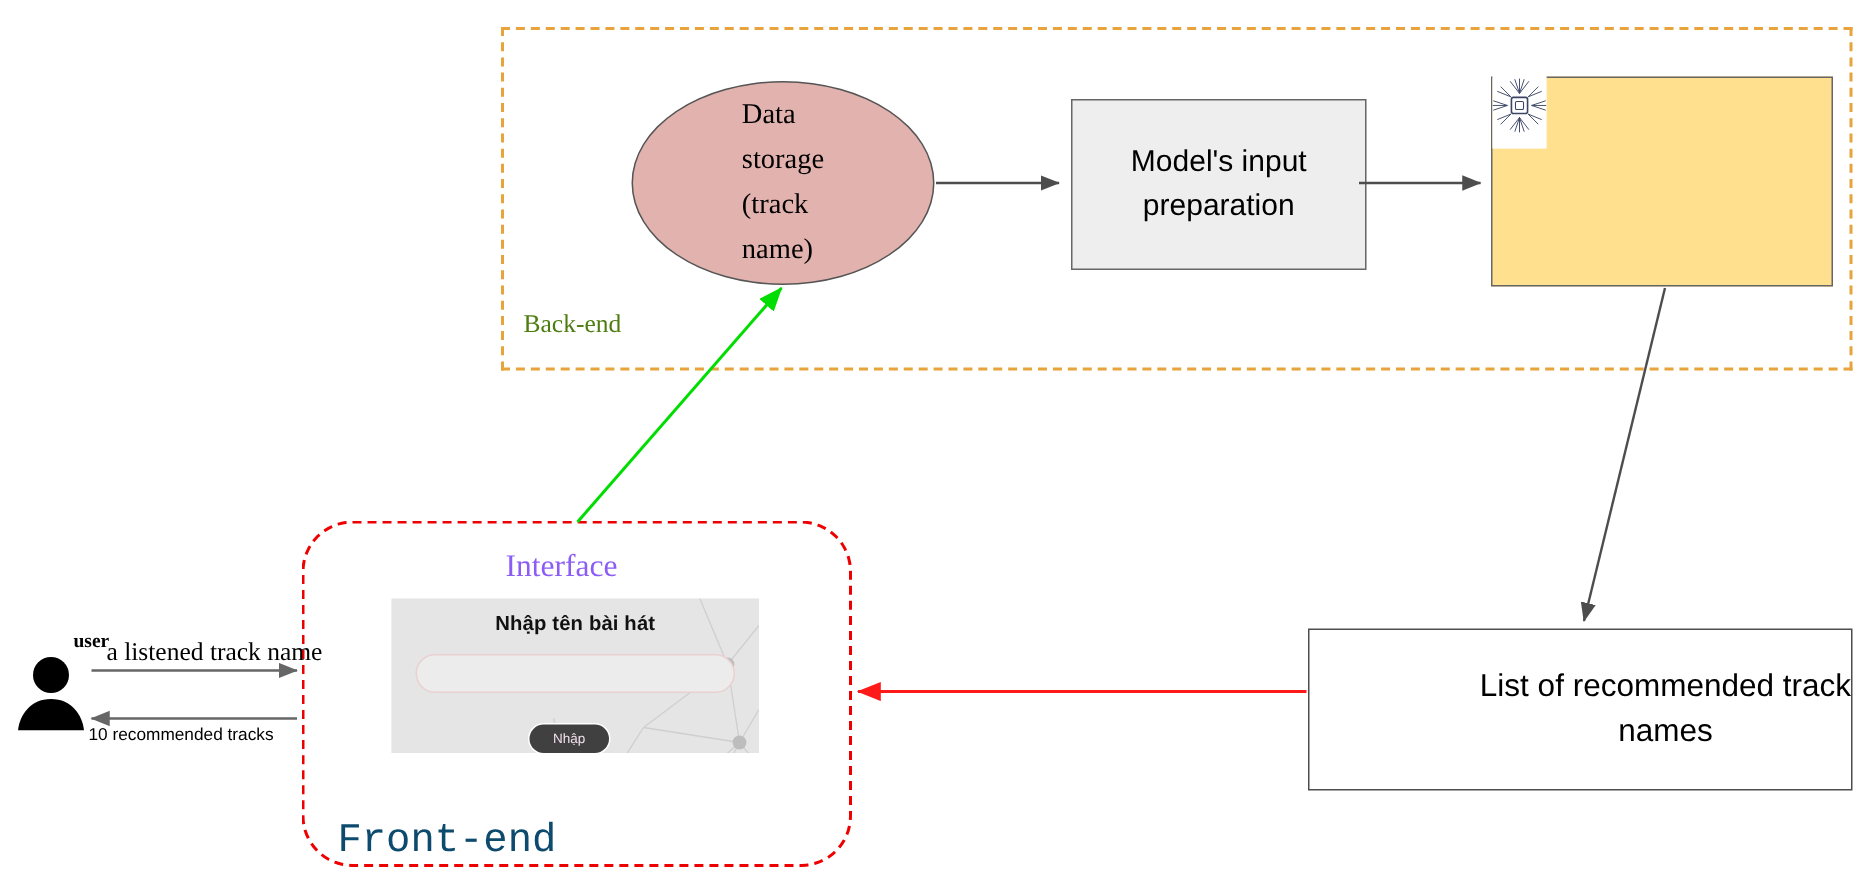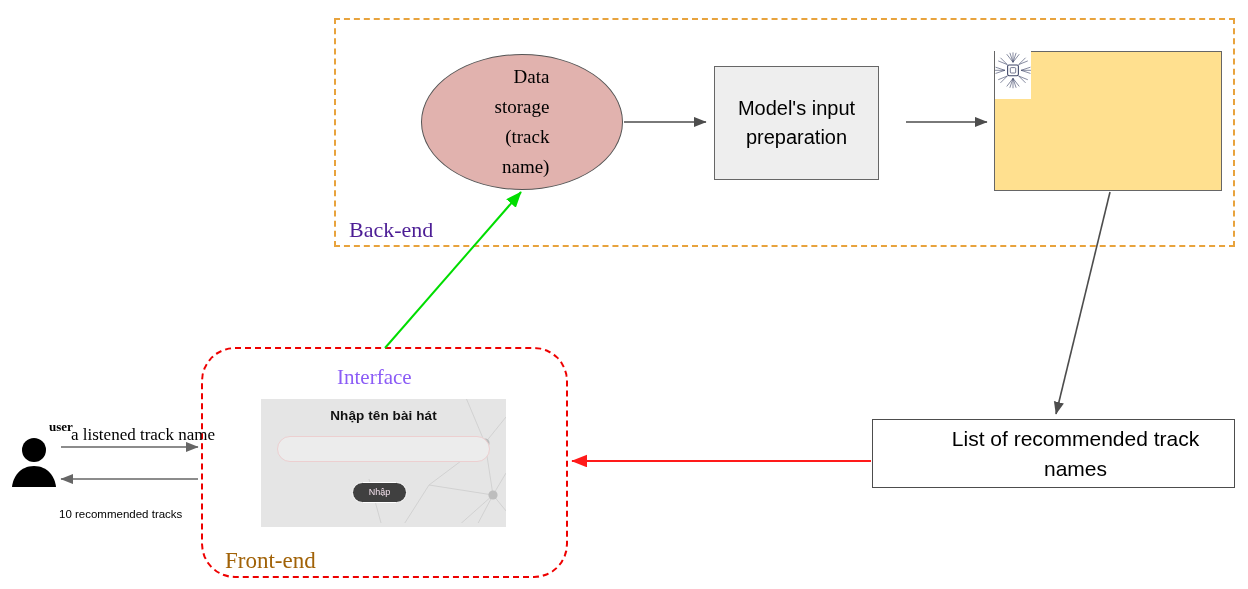--- a/index.html
+++ b/index.html
@@ -23,24 +23,24 @@
   #backend-region {
     left: 334px;
     top: 18px;
     width: 901px;
     height: 229px;
     border: 2px dashed #e8a33d;
     box-sizing: border-box;
   }
   #backend-label {
     left: 349px;
-    top: 218px;
-    color: #4c1d95;
+    top: 204px;
+    color: #4d7c0f;
     font-family: "Liberation Serif", serif;
-    font-size: 22px;
+    font-size: 17px;
     line-height: 24px;
     white-space: nowrap;
   }
 
   
   #data-storage-node {
     left: 421px;
     top: 54px;
     width: 202px;
     height: 136px;
@@ -50,29 +50,29 @@
     box-sizing: border-box;
     display: flex;
     align-items: center;
     justify-content: center;
   }
   #data-storage-node .node-text {
     font-family: "Liberation Serif", serif;
     font-size: 19px;
     line-height: 30px;
     color: #000000;
-    text-align: right;
+    text-align: left;
     white-space: pre-line;
   }
 
   
   #model-input-node {
     left: 714px;
     top: 66px;
-    width: 165px;
+    width: 197px;
     height: 114px;
     background: #eeeeee;
     border: 1.4px solid #666666;
     box-sizing: border-box;
     display: flex;
     align-items: center;
     justify-content: center;
   }
   #model-input-node .node-text {
     font-size: 20px;
@@ -110,27 +110,27 @@
     height: 52px;
     background: #ffffff;
     display: block;
   }
 
   
   #recommended-list-node {
     left: 872px;
     top: 419px;
     width: 363px;
-    height: 69px;
+    height: 108px;
     background: #ffffff;
     border: 1.6px solid #4d4d4d;
     box-sizing: border-box;
     display: flex;
     align-items: center;
-    justify-content: center;
+    justify-content: flex-end;
     padding-left: 44px;
   }
   #recommended-list-node .node-text {
     font-size: 21px;
     line-height: 30px;
     color: #000000;
     text-align: center;
     white-space: pre-line;
   }
 
@@ -140,42 +140,42 @@
     top: 347px;
     width: 367px;
     height: 231px;
     border: 2px dashed #ee0000;
     border-radius: 34px;
     box-sizing: border-box;
   }
   #frontend-label {
     left: 225px;
     top: 549px;
-    color: #a16207;
-    font-family: Liberation Serif, serif;
-    font-size: 23px;
+    color: #0c4a6e;
+    font-family: Liberation Mono, monospace;
+    font-size: 27px;
     line-height: 24px;
     white-space: nowrap;
   }
   #interface-label {
     left: 337px;
     top: 365px;
     color: #8b5cf6;
     font-family: "Liberation Serif", serif;
     font-size: 21px;
     line-height: 24px;
     white-space: nowrap;
   }
 
   
   #interface-panel {
     left: 261px;
     top: 399px;
     width: 245px;
-    height: 128px;
+    height: 103px;
     background: #e5e5e5;
     overflow: hidden;
   }
   #interface-panel .net-bg {
     position: absolute;
     left: 0; top: 0;
     width: 245px;
     height: 124px;
   }
   #interface-title {
@@ -244,21 +244,20 @@
     color: #000000;
     white-space: nowrap;
     font-family: Liberation Serif, serif;
   }
   #response-label {
     left: 59px;
     top: 484px;
     font-size: 11.5px;
     color: #000000;
     white-space: nowrap;
-    margin-top: 24px;
   }
 
   
   #connectors {
     left: 0;
     top: 0;
     width: 1248px;
     height: 589px;
     pointer-events: none;
   }

